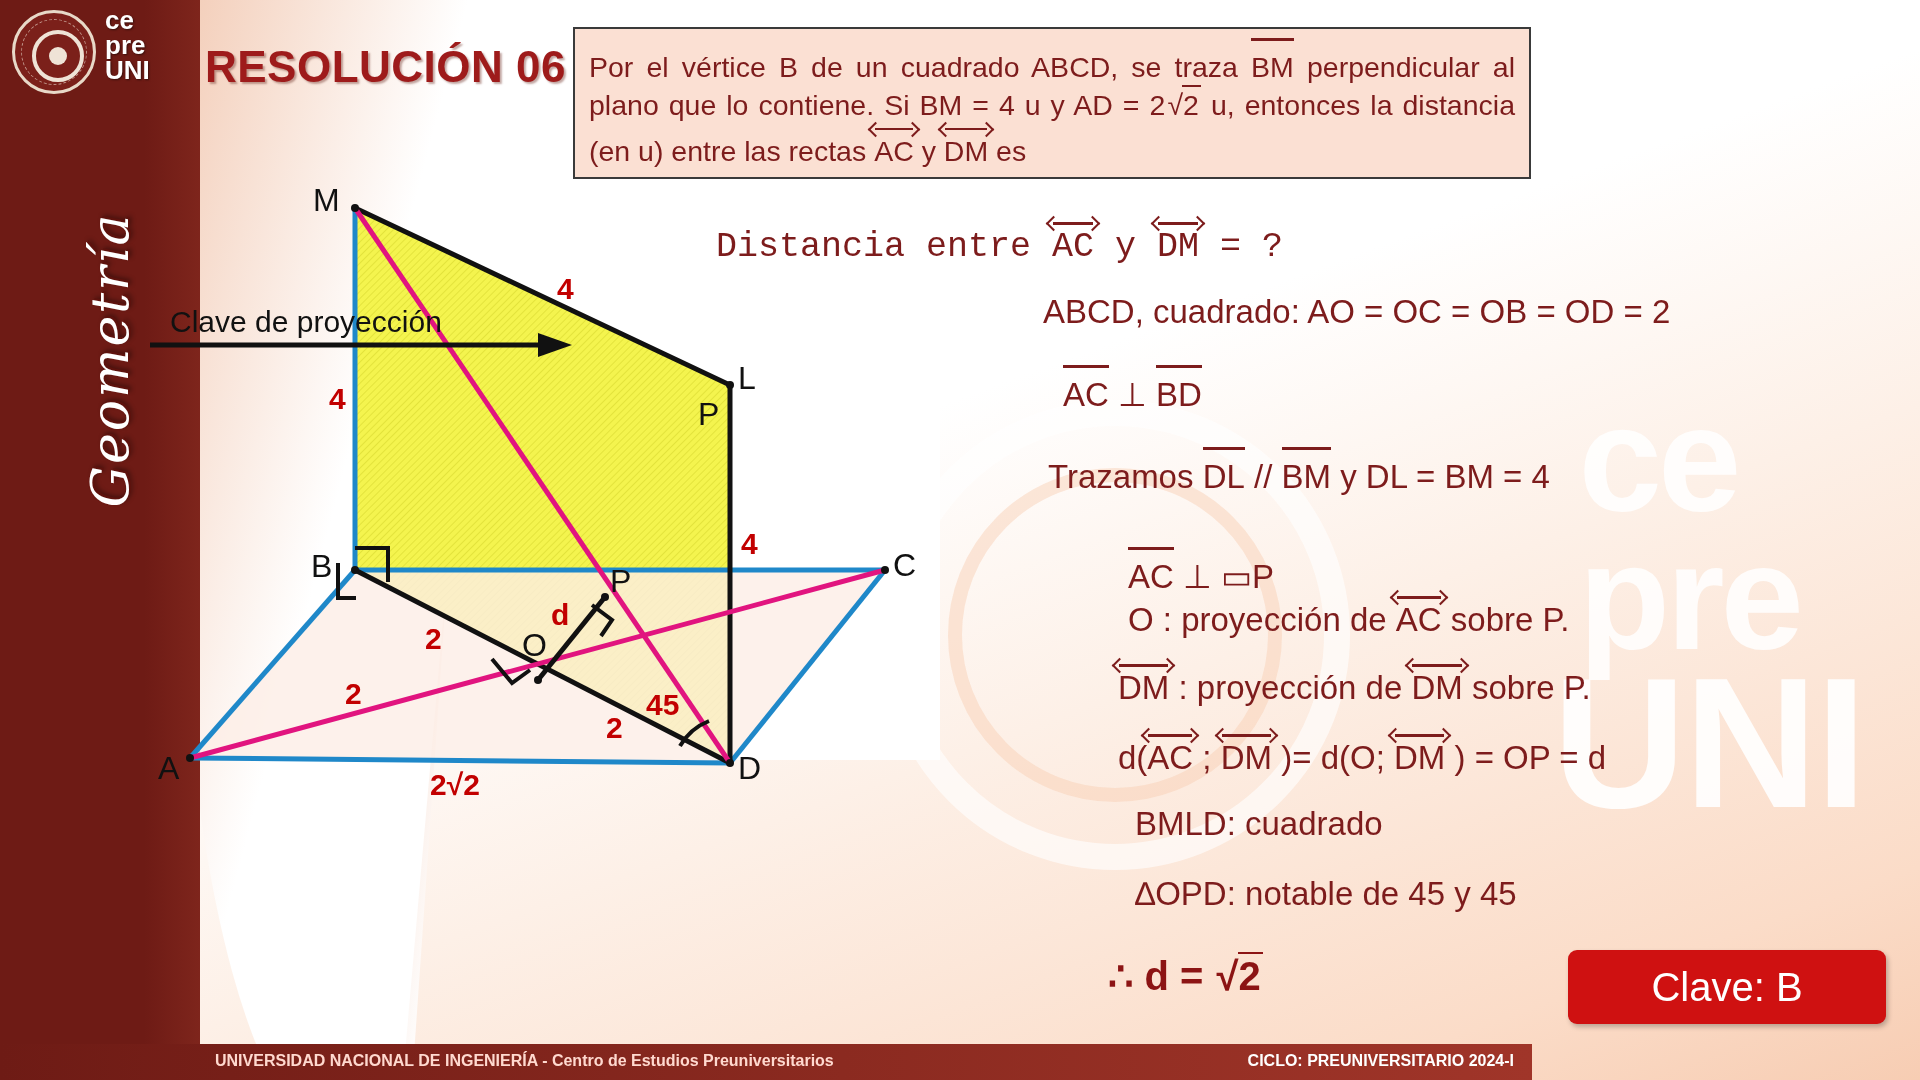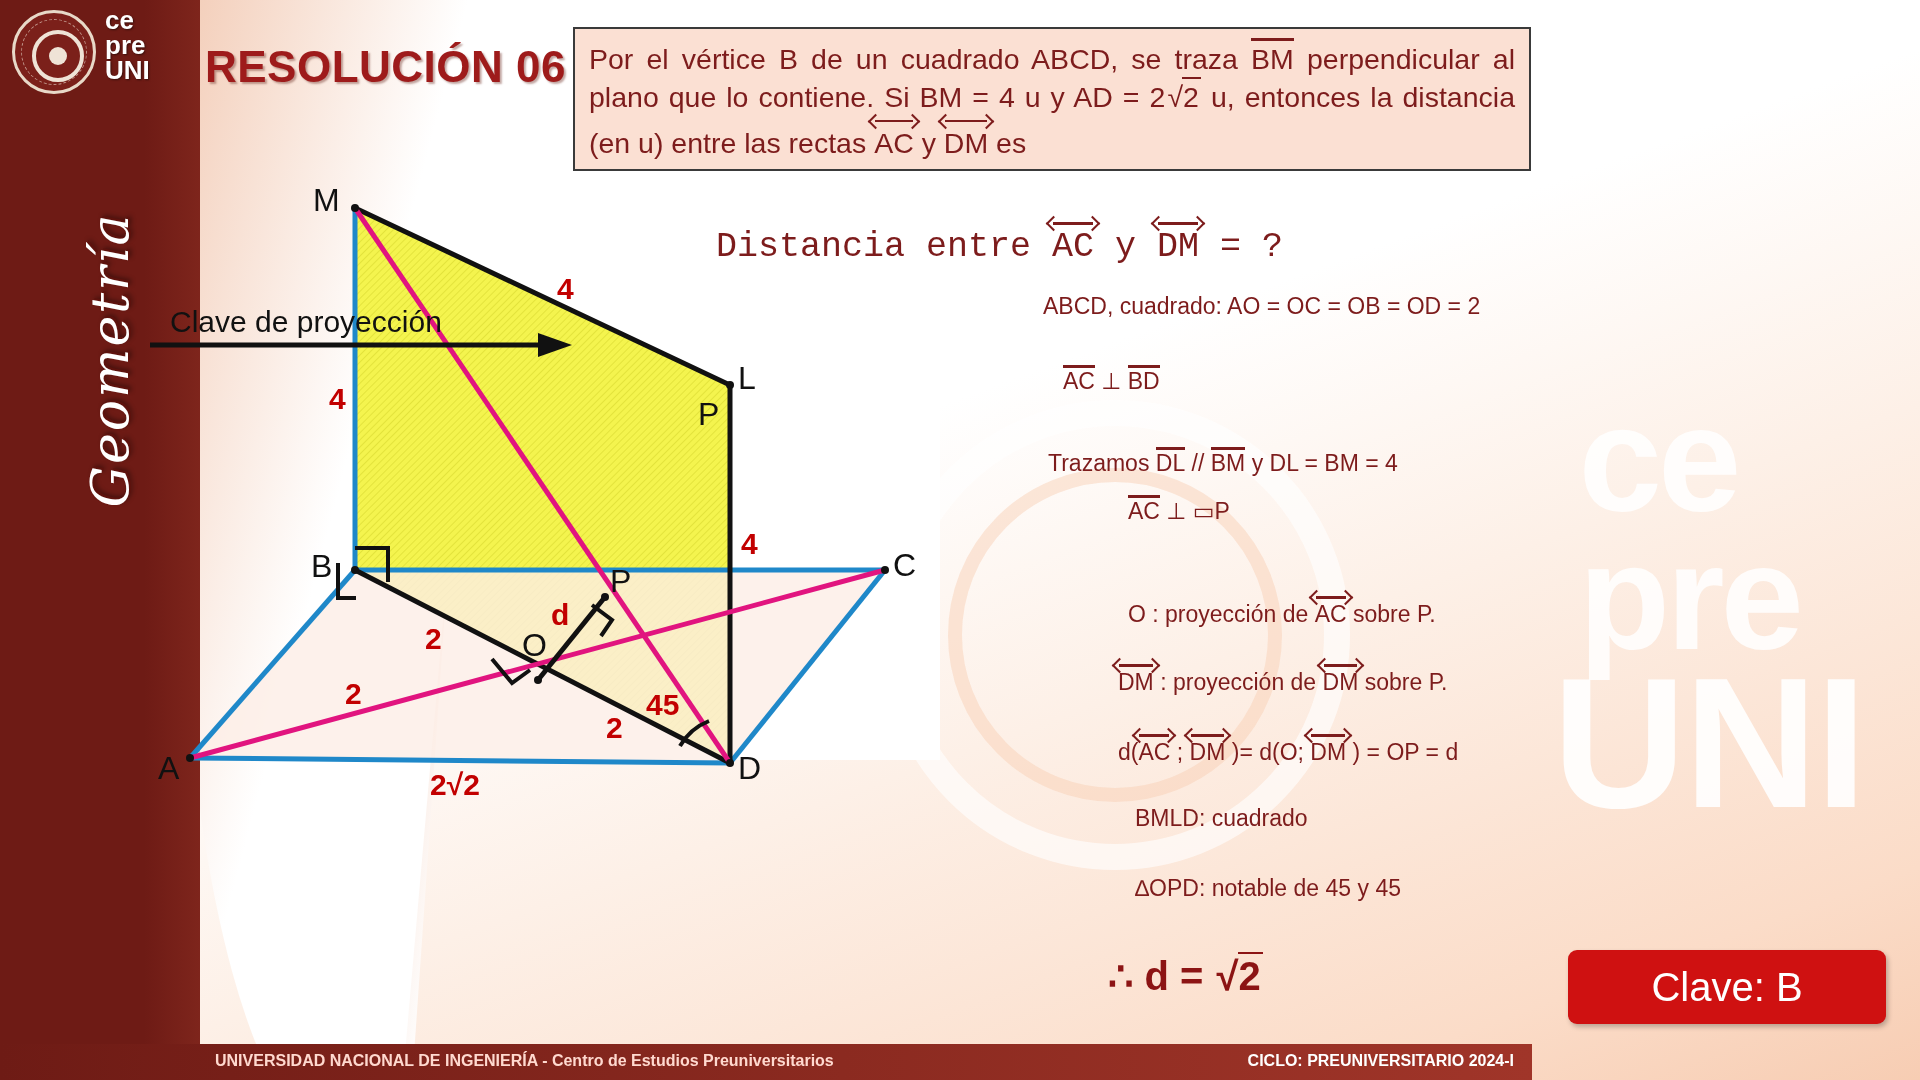--- a/index.html
+++ b/index.html
@@ -59,24 +59,24 @@
   .res-title{position:absolute;left:205px;top:42px;font-size:44px;font-weight:bold;color:#9e1b1b;
     letter-spacing:.5px;text-shadow:2px 2px 2px rgba(120,60,50,.45);}
 
   
   .problem-box{position:absolute;left:573px;top:27px;width:958px;min-height:128px;
     background:#fbe0d3;border:2px solid #3a3a3a;box-sizing:border-box;
     padding:10px 14px 8px 14px;color:#7d1c1c;font-size:28.5px;line-height:1.28;
     text-align:justify;}
 
   
-  .sol{position:absolute;color:#7d1c1c;font-size:23px;white-space:nowrap;}
+  .sol{position:absolute;color:#7d1c1c;font-size:33px;white-space:nowrap;}
   .sol.big{font-size:35px;}
 
-  .ovl{position:relative;display:inline-block;padding-top:2px;}
+  .ovl{position:relative;display:inline-block;padding-top:10px;}
   .ovl:before{content:"";position:absolute;left:0;right:0;top:-1px;height:2.5px;background:#7d1c1c;}
   
   .lin{position:relative;display:inline-block;padding-top:9px;}
   .lin:before{content:"";position:absolute;left:1px;right:1px;top:4px;height:2.5px;background:#7d1c1c;}
   .lin:after{content:"";position:absolute;left:-2px;right:-2px;top:-1px;height:11px;
     border-left:2.5px solid transparent;border-right:2.5px solid transparent;}
   .arrowhead{position:absolute;top:0px;width:9px;height:9px;}
   .ah-l{left:-4px;border-left:2.5px solid #7d1c1c;border-bottom:2.5px solid #7d1c1c;transform:rotate(45deg);}
   .ah-r{right:-4px;border-right:2.5px solid #7d1c1c;border-top:2.5px solid #7d1c1c;transform:rotate(45deg);}
 
@@ -147,21 +147,21 @@
   <div class="sol" style="left:1043px;top:293px;">ABCD, cuadrado:  AO = OC = OB = OD = 2</div>
 
   <div class="sol" style="left:1063px;top:366px;">
     <span class="ovl">AC</span><span> ⊥ </span><span class="ovl">BD</span>
   </div>
 
   <div class="sol" style="left:1048px;top:448px;">
     <span>Trazamos </span><span class="ovl">DL</span><span>  // </span><span class="ovl">BM</span><span>  y DL = BM = 4</span>
   </div>
 
-  <div class="sol" style="left:1128px;top:496px;">
+  <div class="sol" style="left:1128px;top:548px;">
     <span class="ovl">AC</span><span>  ⊥ ▭P</span>
   </div>
 
   <div class="sol" style="left:1128px;top:592px;">
     <span>O : proyección de </span><span class="lin"><span class="arrowhead ah-l"></span><span class="arrowhead ah-r"></span><span>AC</span></span><span> sobre P.</span>
   </div>
 
   <div class="sol" style="left:1118px;top:660px;">
     <span class="lin"><span class="arrowhead ah-l"></span><span class="arrowhead ah-r"></span><span>DM</span></span><span> : proyección de </span><span class="lin"><span class="arrowhead ah-l"></span><span class="arrowhead ah-r"></span><span>DM</span></span><span> sobre P.</span>
   </div>

